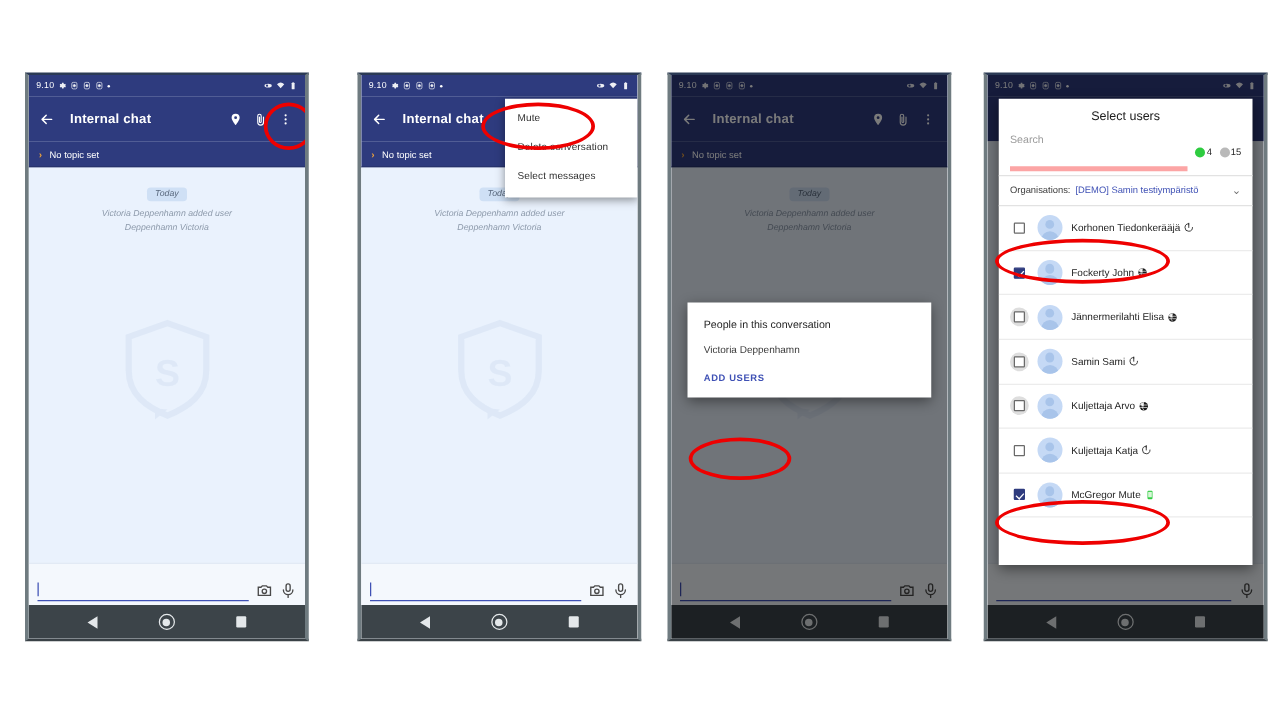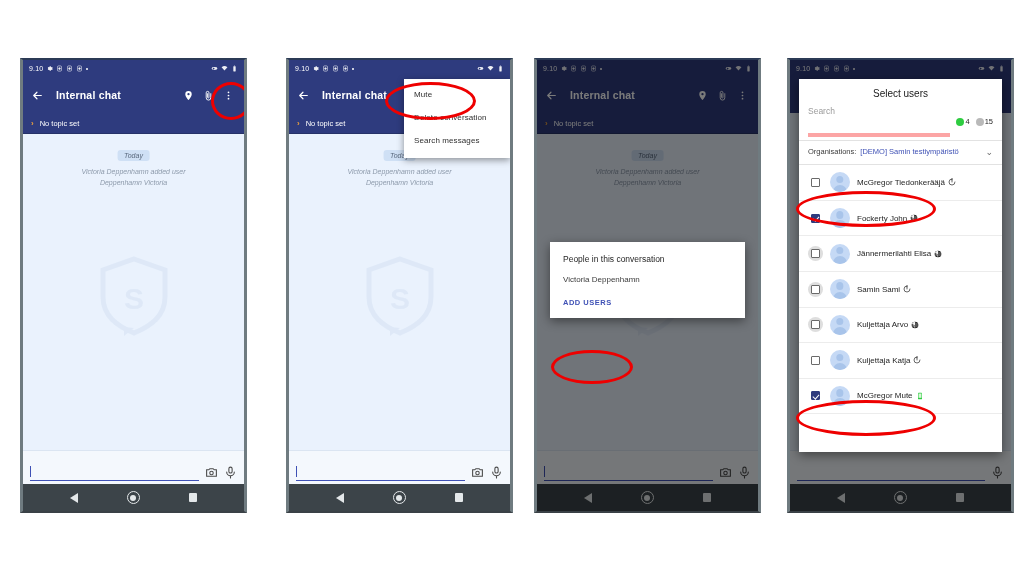--- a/index.html
+++ b/index.html
@@ -361,21 +361,21 @@
         <span class="nav-home">
             <i></i>
           </span>
         <span class="nav-rec"></span>
       </div>
     </div>
 
     <div class="menu">
       <div class="menu-item">Mute</div>
       <div class="menu-item">Delete conversation</div>
-      <div class="menu-item">Search messages</div>
+      <div class="menu-item">Select messages</div>
     </div>
 
     <div class="ellipse" style="left:96px;top:22px;width:85px;height:32px;"></div>
   </div>
 
   <div class="phone" id="phone3">
     <div class="screen">
 
       <div class="statusbar">
         <div class="sb-left">
@@ -586,21 +586,21 @@
         <span class="org-chev">⌄</span>
       </div>
 
       <div class="sel-list" id="user-list">
           <div class="urow">
             <span class="cbwrap">
               <span class="cb"></span>
             </span>
             <span class="avatar"></span>
             <span class="uname">
-              <span>McGregor Tiedonkerääjä</span>
+              <span>Korhonen Tiedonkerääjä</span>
               <svg class="st-ico" viewBox="0 0 24 24" fill="none" stroke="#1b1b1b" stroke-width="2" stroke-linecap="round">
                 <path d="M12 3a9 9 0 109 9"></path>
                 <path d="M12 6v6"></path>
                 <path d="M12 1.5v4"></path>
               </svg>
             </span>
           </div>
           <div class="urow">
             <span class="cbwrap">
               <span class="cb checked"></span>

